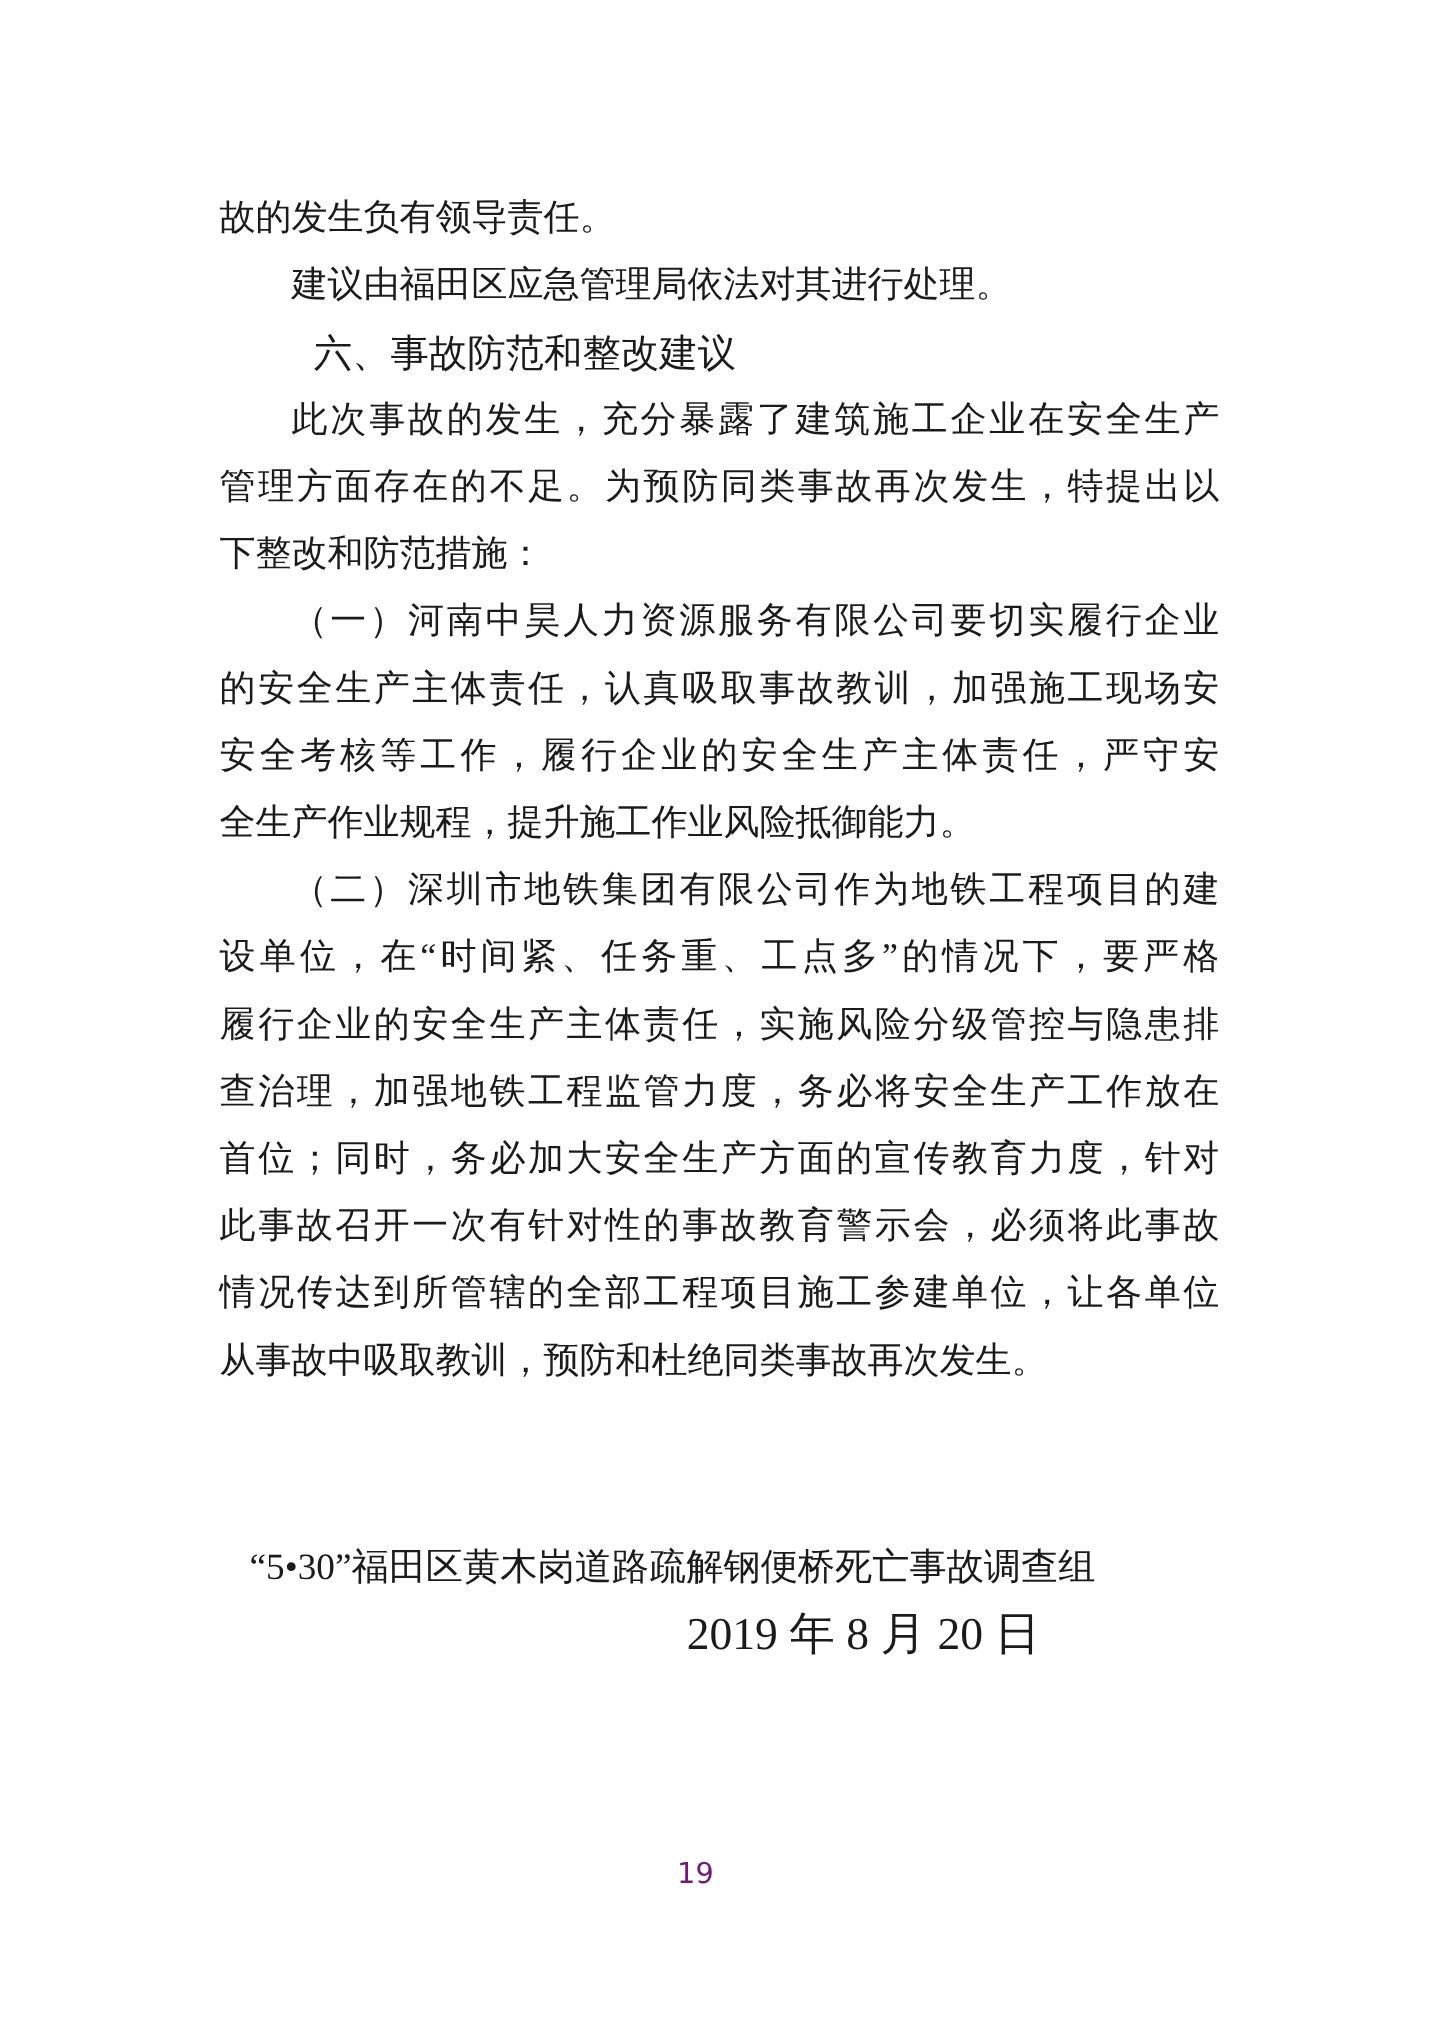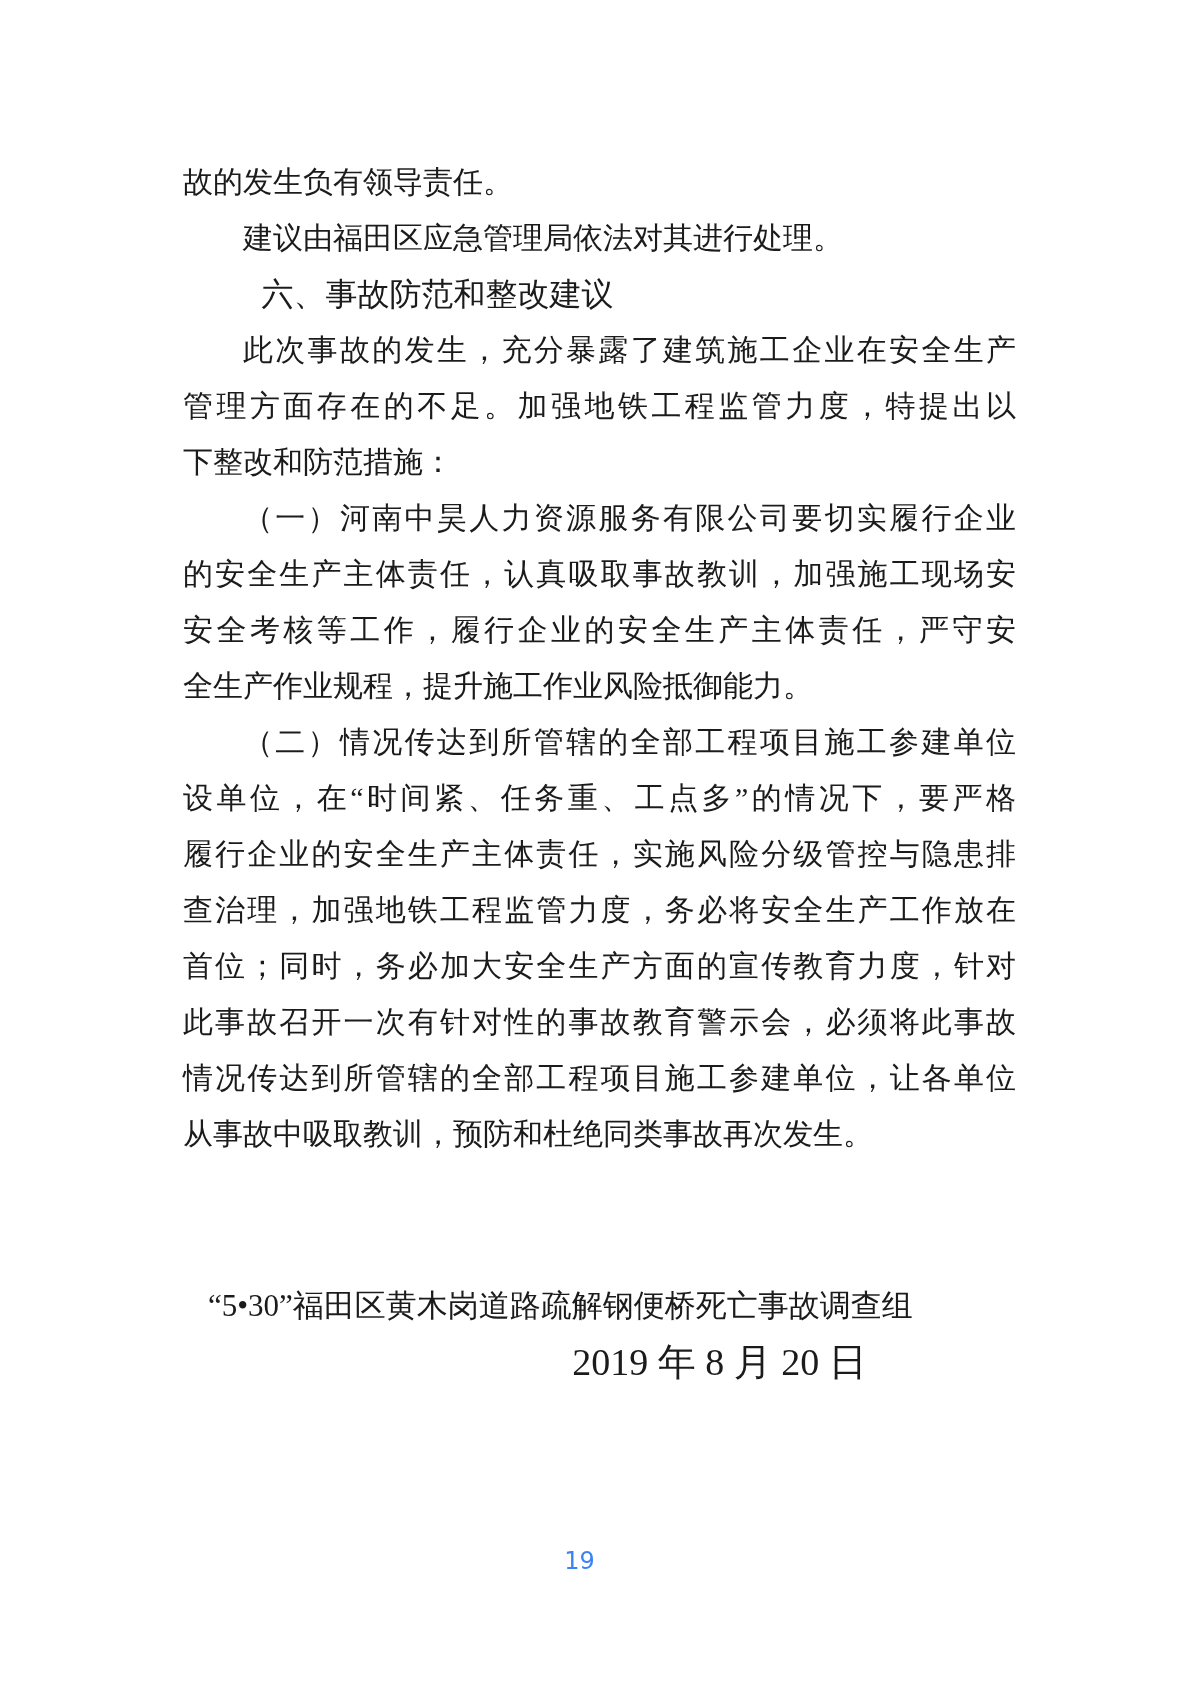--- a/index.html
+++ b/index.html
@@ -51,39 +51,39 @@
   }
   .pageno {
     position: absolute;
     top: 1546px;
     left: 0;
     width: 100%;
     text-align: center;
     font-size: 24px;
     line-height: 30px;
     font-family: "DejaVu Sans", sans-serif;
-    color: #3b82f6;
+    color: #701a75;
   }
 </style>
 </head>
 <body>
 
 <div class="page">
   <div class="content">
     <div class="ln">故的发生负有领导责任。</div>
     <div class="ln ind">建议由福田区应急管理局依法对其进行处理。</div>
     <div class="ln head">六、事故防范和整改建议</div>
     <div class="ln ind fill">此次事故的发生，充分暴露了建筑施工企业在安全生产</div>
-    <div class="ln fill">管理方面存在的不足。加强地铁工程监管力度，特提出以</div>
+    <div class="ln fill">管理方面存在的不足。为预防同类事故再次发生，特提出以</div>
     <div class="ln">下整改和防范措施：</div>
     <div class="ln ind fill">（一）河南中昊人力资源服务有限公司要切实履行企业</div>
     <div class="ln fill">的安全生产主体责任，认真吸取事故教训，加强施工现场安</div>
     <div class="ln fill">安全考核等工作，履行企业的安全生产主体责任，严守安</div>
     <div class="ln">全生产作业规程，提升施工作业风险抵御能力。</div>
-    <div class="ln ind fill">（二）情况传达到所管辖的全部工程项目施工参建单位</div>
+    <div class="ln ind fill">（二）深圳市地铁集团有限公司作为地铁工程项目的建</div>
     <div class="ln fill">设单位，在“时间紧、任务重、工点多”的情况下，要严格</div>
     <div class="ln fill">履行企业的安全生产主体责任，实施风险分级管控与隐患排</div>
     <div class="ln fill">查治理，加强地铁工程监管力度，务必将安全生产工作放在</div>
     <div class="ln fill">首位；同时，务必加大安全生产方面的宣传教育力度，针对</div>
     <div class="ln fill">此事故召开一次有针对性的事故教育警示会，必须将此事故</div>
     <div class="ln fill">情况传达到所管辖的全部工程项目施工参建单位，让各单位</div>
     <div class="ln">从事故中吸取教训，预防和杜绝同类事故再次发生。</div>
     <div class="sig">“5•30”福田区黄木岗道路疏解钢便桥死亡事故调查组</div>
     <div class="date">2019 年 8 月 20 日</div>
   </div>

